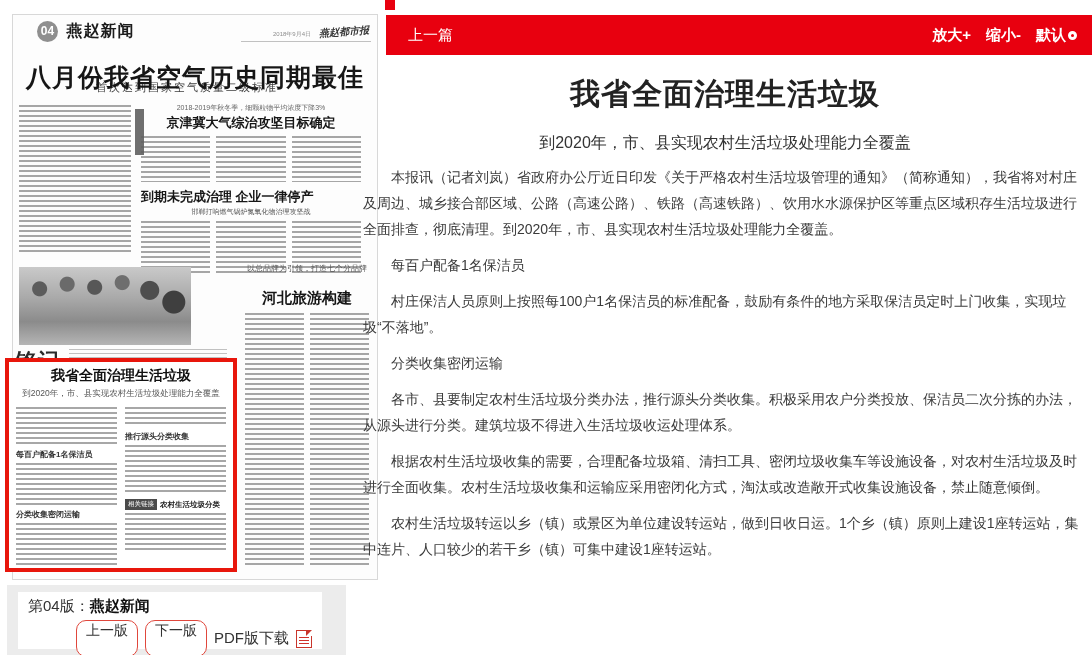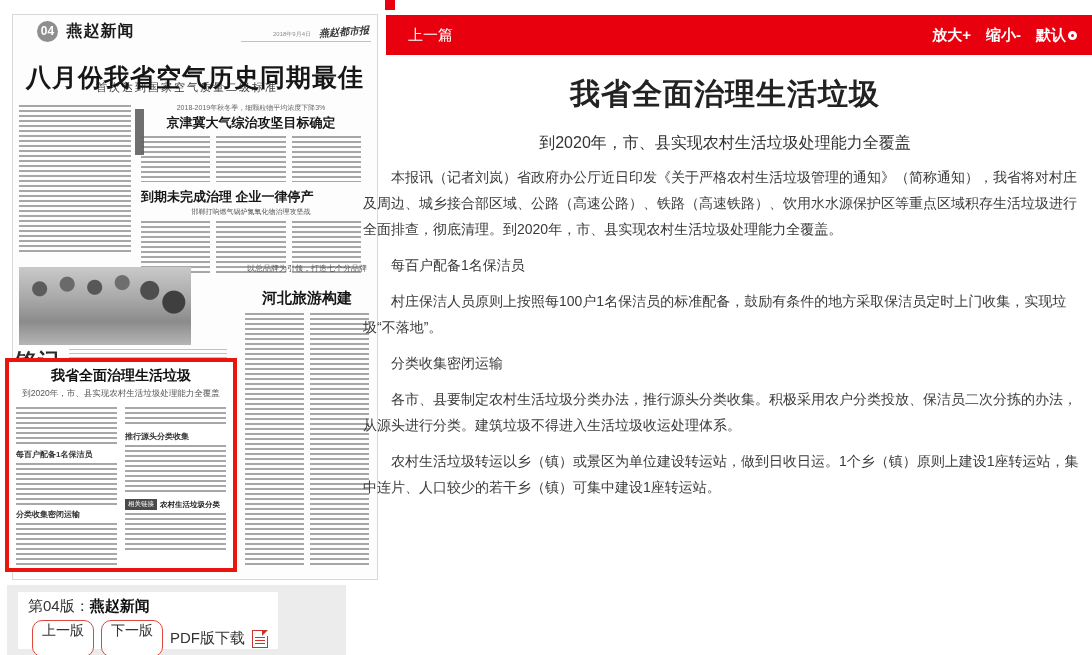--- a/index.html
+++ b/index.html
@@ -67,21 +67,21 @@
   .hl-cols { display:flex; gap:8px; margin-top:5px; }
   .hl-col { flex:1; }
   .hl-subhead { font-size:8px; font-weight:bold; color:#333; margin:4px 0 3px; }
   .hl-ft { height:38px; margin-top:2px; }
   .linkrow { display:flex; align-items:center; gap:3px; margin:4px 0 3px; }
   .linkchip { background:#4a4a4a; color:#fff; font-size:6.5px; padding:1px 3px; white-space:nowrap; }
   .linktext { font-size:7.5px; font-weight:bold; color:#222; white-space:nowrap; }
 
   
   .pager-wrap { position:absolute; left:7px; top:585px; width:339px; height:70px; background:#ececec; }
-  .pager-box { position:absolute; left:11px; top:7px; width:260px; height:57px; background:#fff; padding:5px 8px 0 10px; }
+  .pager-box { position:absolute; left:11px; top:7px; width:304px; height:57px; background:#fff; padding:5px 8px 0 10px; }
   .pager-line1 { font-size:15px; color:#333; }
   .pager-line1 b { color:#111; }
   .pager-line2 { display:flex; align-items:center; justify-content:flex-end; gap:7px; margin-top:4px; padding-right:2px; }
   .pgbtn { display:inline-block; border:1px solid #e0473c; border-radius:10px; background:#fff;
            font-size:14px; color:#333; padding:1px 9px 16px; cursor:pointer; }
   .pdf-label { font-size:15px; color:#333; }
   .pdficon { position:relative; width:16px; height:18px; background:#fff; border:1px solid #c9352b; display:inline-block; }
   .pdficon::before { content:""; position:absolute; right:-1px; top:-1px; width:0; height:0;
                      border-left:6px solid #c9352b; border-top:6px solid #fff; transform:rotate(90deg); }
   .pdficon::after { content:""; position:absolute; left:2px; top:6px; width:10px; height:7px;
@@ -208,17 +208,18 @@
 
   <div class="article">
     <div class="a-title">我省全面治理生活垃圾</div>
     <div class="a-sub">到2020年，市、县实现农村生活垃圾处理能力全覆盖</div>
     <div class="a-body">
         <p>本报讯（记者刘岚）省政府办公厅近日印发《关于严格农村生活垃圾管理的通知》（简称通知），我省将对村庄及周边、城乡接合部区域、公路（高速公路）、铁路（高速铁路）、饮用水水源保护区等重点区域积存生活垃圾进行全面排查，彻底清理。到2020年，市、县实现农村生活垃圾处理能力全覆盖。</p>
         <p>每百户配备1名保洁员</p>
         <p>村庄保洁人员原则上按照每100户1名保洁员的标准配备，鼓励有条件的地方采取保洁员定时上门收集，实现垃圾“不落地”。</p>
         <p>分类收集密闭运输</p>
         <p>各市、县要制定农村生活垃圾分类办法，推行源头分类收集。积极采用农户分类投放、保洁员二次分拣的办法，从源头进行分类。建筑垃圾不得进入生活垃圾收运处理体系。</p>
+        <p>根据农村生活垃圾收集的需要，合理配备垃圾箱、清扫工具、密闭垃圾收集车等设施设备，对农村生活垃圾及时进行全面收集。农村生活垃圾收集和运输应采用密闭化方式，淘汰或改造敞开式收集设施设备，禁止随意倾倒。</p>
         <p>农村生活垃圾转运以乡（镇）或景区为单位建设转运站，做到日收日运。1个乡（镇）原则上建设1座转运站，集中连片、人口较少的若干乡（镇）可集中建设1座转运站。</p>
       </div>
   </div>
 
 </div>
 
 </body></html>

